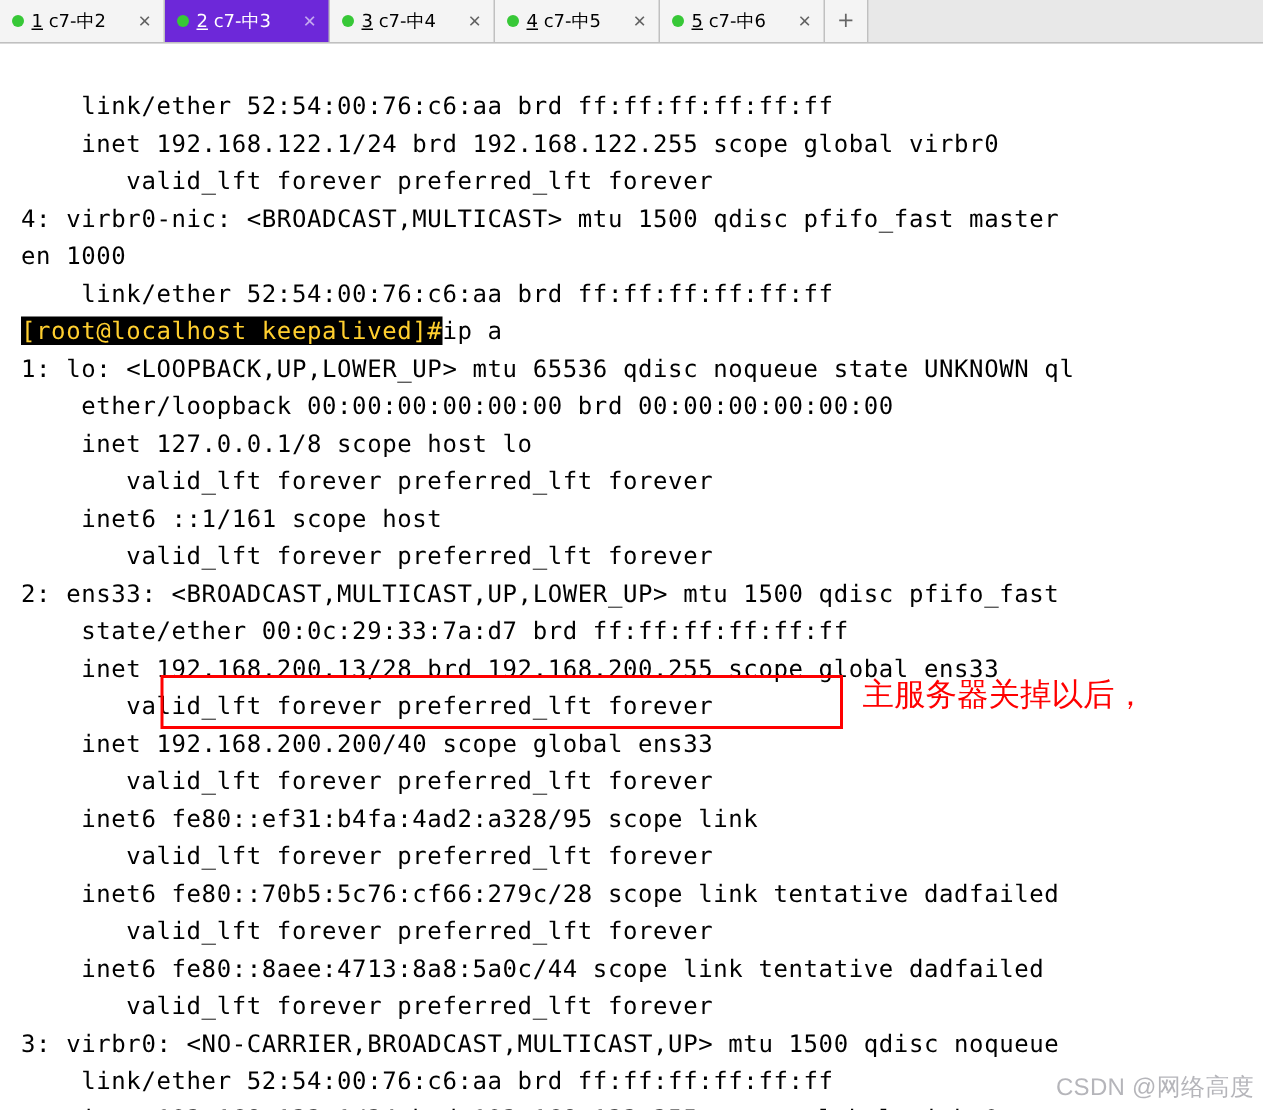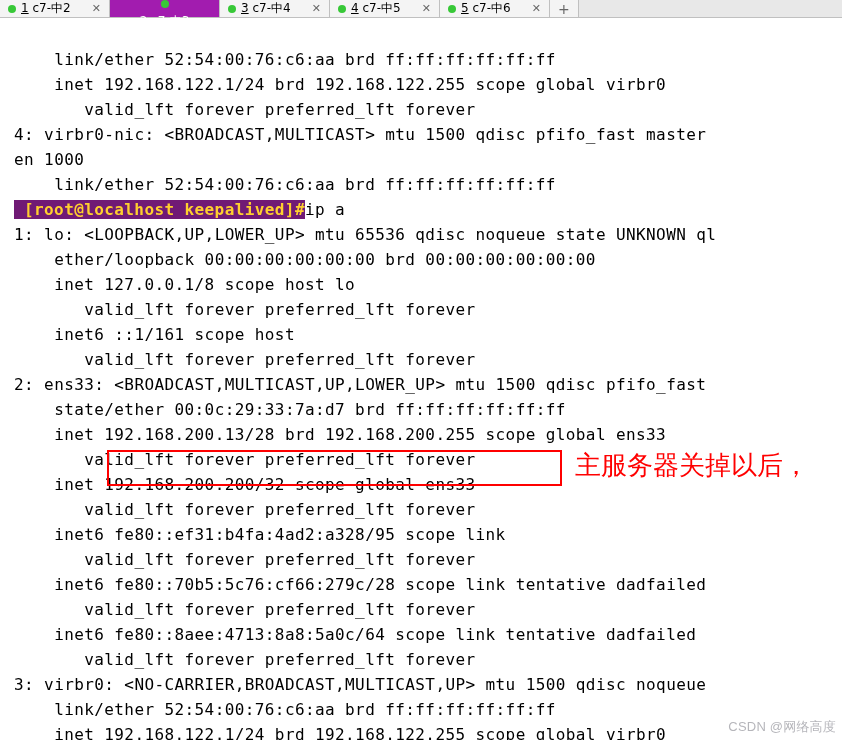--- a/index.html
+++ b/index.html
@@ -7,41 +7,40 @@
   width: 842px;
   height: 740px;
   background: #fff;
   font-family: "DejaVu Sans Mono", "Consolas", monospace;
   font-size: 16px;
   overflow: hidden;
   position: relative;
 }
 .tabbar {
   display: flex;
-  height: 18px;
+  height: 29px;
   background: #e8e8e8;
   border-bottom: 1px solid #c0c0c0;
   align-items: stretch;
 }
 .tab {
   display: flex;
   align-items: center;
   padding: 0 8px;
   border-right: 1px solid #c0c0c0;
   background: #f4f4f4;
   font-family: "DejaVu Sans", Arial, sans-serif;
   font-size: 12px;
   gap: 5px;
   cursor: pointer;
   min-width: 110px;
 }
 .tab.active {
-  background: #a21caf;
+  background: #6d28d9;
   color: #fff;
-  flex-direction: column;
 }
 .tab .dot {
   width: 8px; height: 8px; border-radius: 50%;
   background: #37c837;
   flex-shrink: 0;
 }
 .tab .num { text-decoration: underline; }
 .tab .close {
   margin-left: auto;
   font-size: 11px;
@@ -55,44 +54,43 @@
   color: #666;
 }
 .terminal {
   padding: 4px 2px 2px 14px;
   white-space: pre;
   line-height: 25px;
   letter-spacing: 0.4px;
   color: #000;
 }
 .prompt-hl {
-  background: #701a75;
+  background: #000000;
   color: #ffcf2f;
-  font-weight: bold;
-  padding-left: 10px;
+  font-weight: normal;
 }
 .box-highlight {
   position: absolute;
   border: 2px solid #ff0000;
   pointer-events: none;
 }
 .annotation {
   position: absolute;
   color: #ff0000;
-  font-family: Liberation Serif, serif;
-  font-size: 26px;
+  font-family: Liberation Mono, monospace;
+  font-size: 21px;
   line-height: 28px;
   pointer-events: none;
 }
 .watermark {
   position: absolute;
   right: 6px;
   bottom: 4px;
   font-family: Arial, sans-serif;
-  font-size: 13px;
+  font-size: 16px;
   color: rgba(120,120,130,.55);
   letter-spacing: .2px;
 }
 </style>
 </head>
 <body>
 
 <div class="tabbar">
   <div class="tab">
     <span class="dot"></span>
@@ -135,27 +133,27 @@
 <span>1: lo: &lt;LOOPBACK,UP,LOWER_UP&gt; mtu 65536 qdisc noqueue state UNKNOWN ql</span>
 <span>    ether/loopback 00:00:00:00:00:00 brd 00:00:00:00:00:00</span>
 <span>    inet 127.0.0.1/8 scope host lo</span>
 <span>       valid_lft forever preferred_lft forever</span>
 <span>    inet6 ::1/161 scope host</span>
 <span>       valid_lft forever preferred_lft forever</span>
 <span>2: ens33: &lt;BROADCAST,MULTICAST,UP,LOWER_UP&gt; mtu 1500 qdisc pfifo_fast </span>
 <span>    state/ether 00:0c:29:33:7a:d7 brd ff:ff:ff:ff:ff:ff</span>
 <span>    inet 192.168.200.13/28 brd 192.168.200.255 scope global ens33</span>
 <span>       valid_lft forever preferred_lft forever</span>
-<span>    inet 192.168.200.200/32 scope global ens33</span>
+<span>    inet 192.168.200.200/40 scope global ens33</span>
 <span>       valid_lft forever preferred_lft forever</span>
 <span>    inet6 fe80::ef31:b4fa:4ad2:a328/95 scope link</span>
 <span>       valid_lft forever preferred_lft forever</span>
 <span>    inet6 fe80::70b5:5c76:cf66:279c/28 scope link tentative dadfailed</span>
 <span>       valid_lft forever preferred_lft forever</span>
-<span>    inet6 fe80::8aee:4713:8a8:5a0c/64 scope link tentative dadfailed</span>
+<span>    inet6 fe80::8aee:4713:8a8:5a0c/44 scope link tentative dadfailed</span>
 <span>       valid_lft forever preferred_lft forever</span>
 <span>3: virbr0: &lt;NO-CARRIER,BROADCAST,MULTICAST,UP&gt; mtu 1500 qdisc noqueue </span>
 <span>    link/ether 52:54:00:76:c6:aa brd ff:ff:ff:ff:ff:ff</span>
 <span>    inet 192.168.122.1/24 brd 192.168.122.255 scope global virbr0</span>
 </div>
 
 <div class="box-highlight" style="left:107px;top:450px;width:455px;height:36px;"></div>
 
 <div class="annotation" style="left:575px;top:452px;">
   <span>主服务器关掉以后，</span><br>

